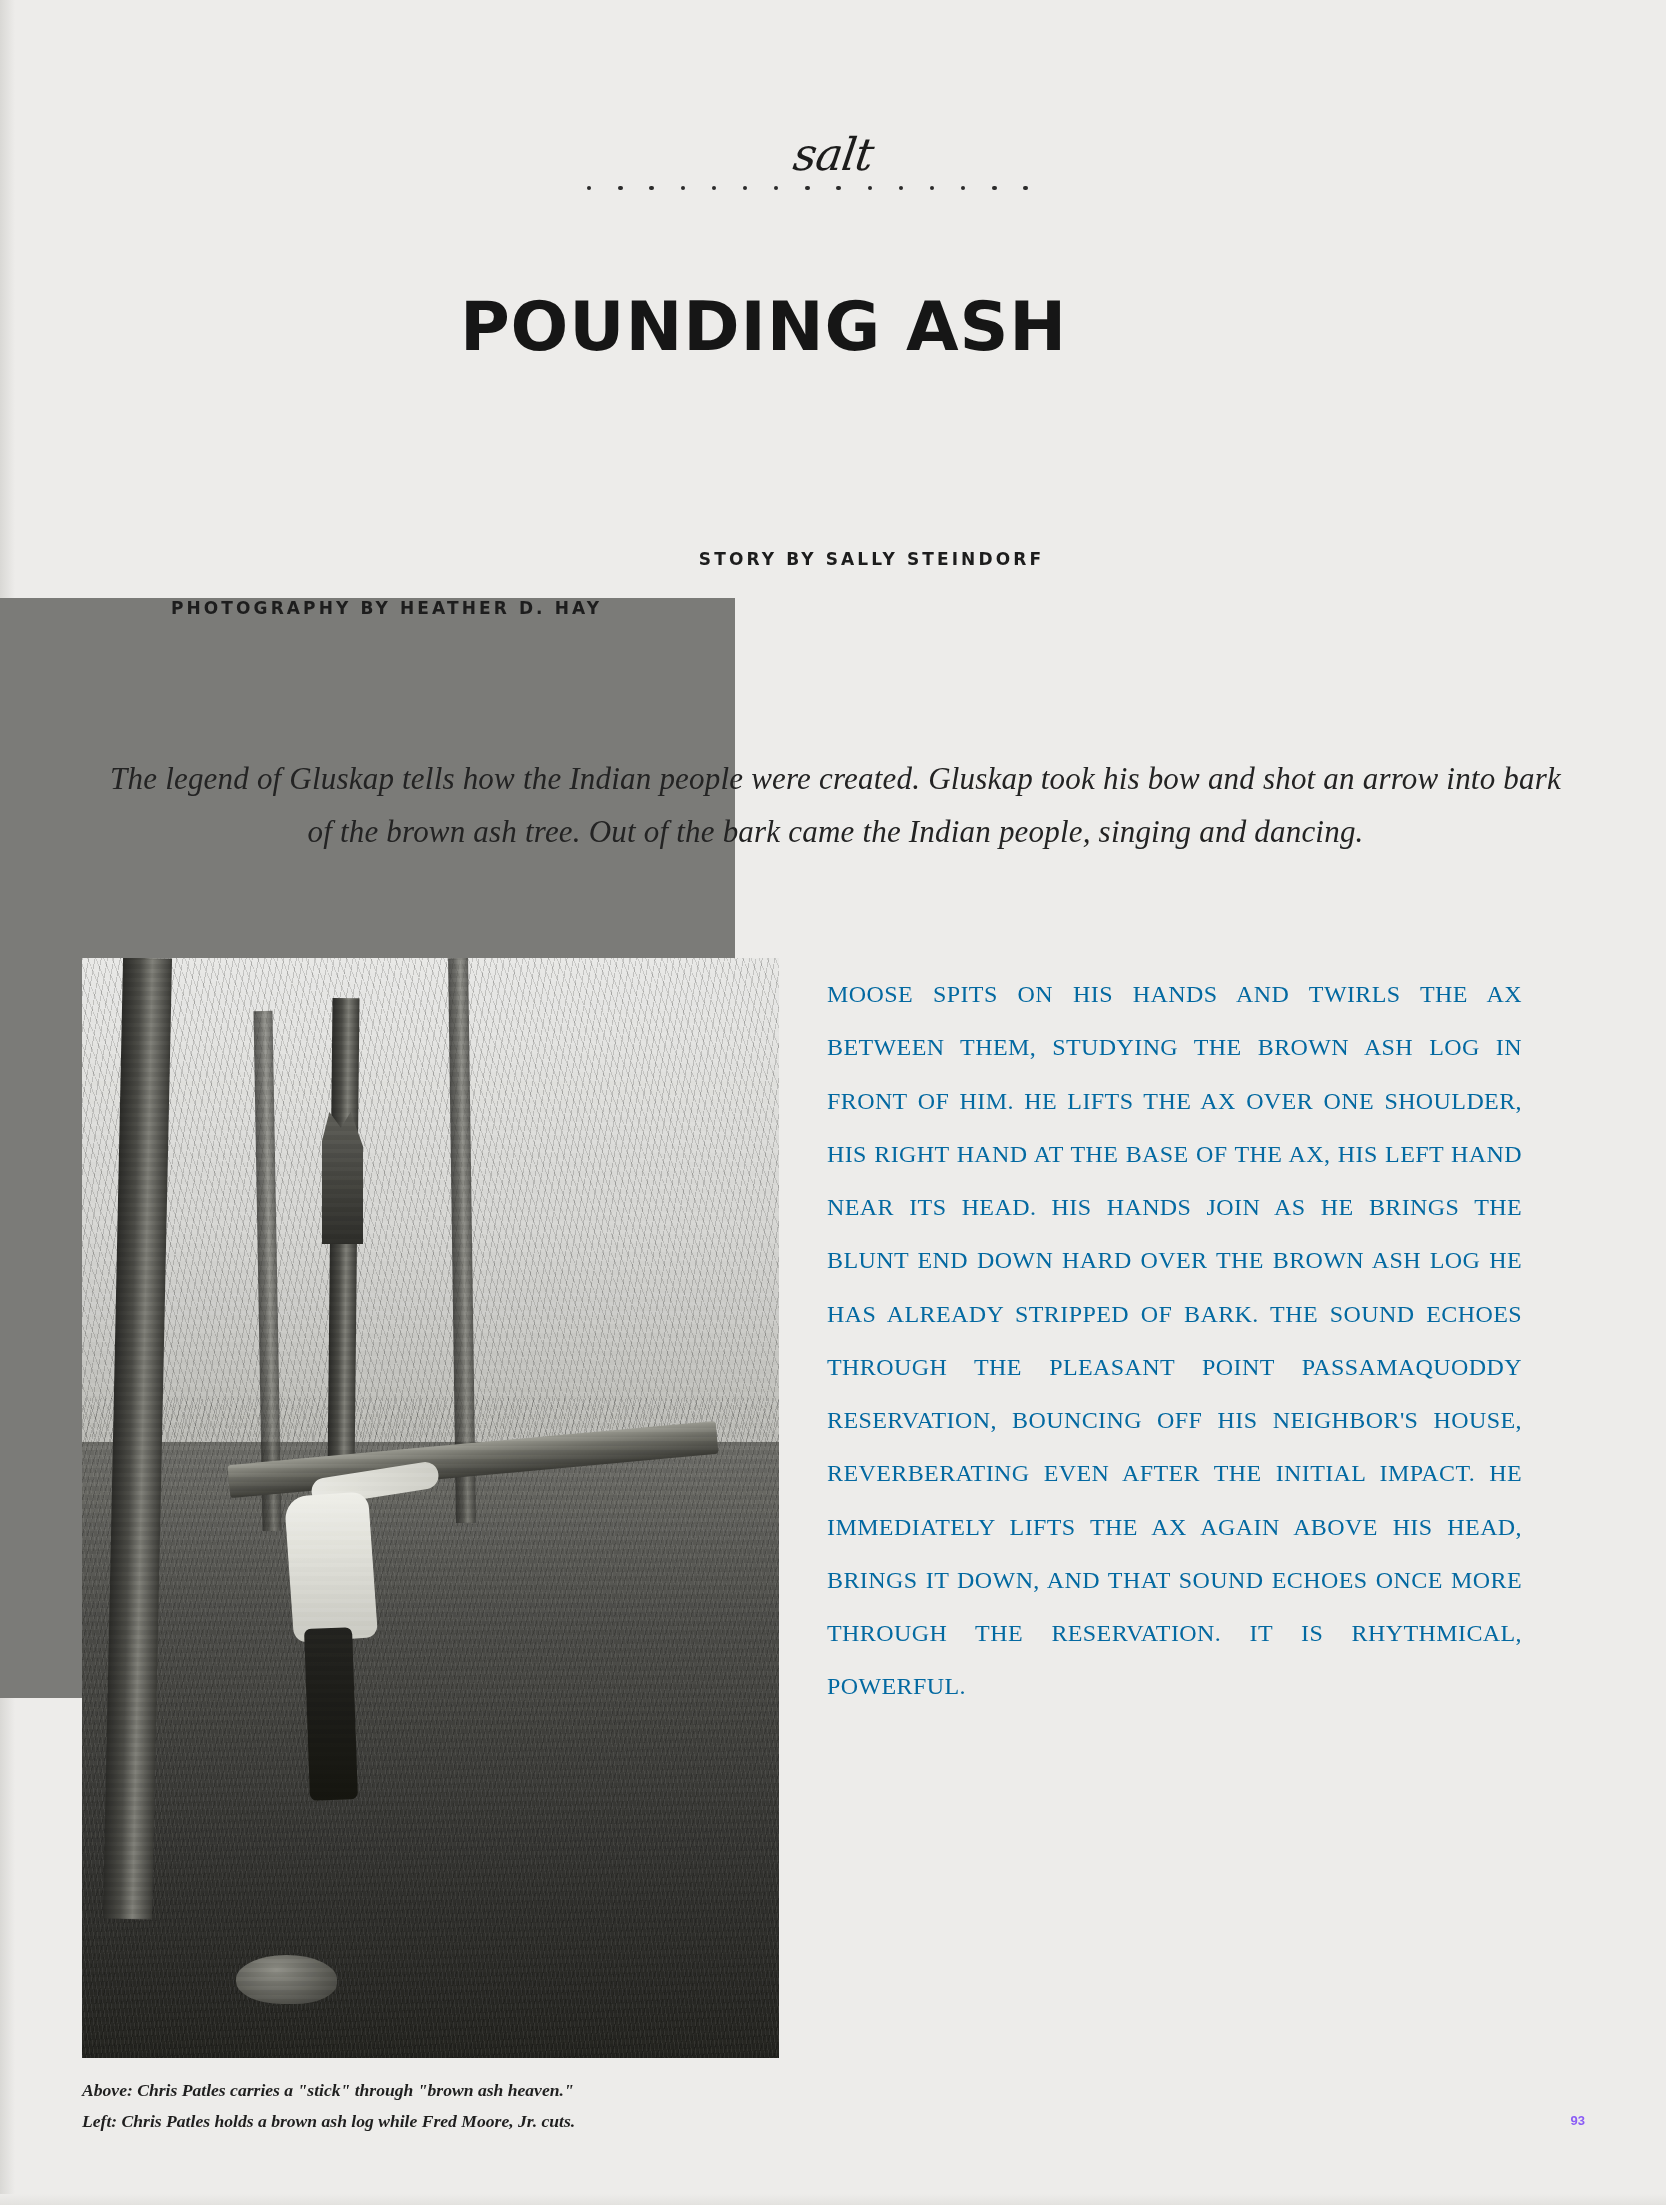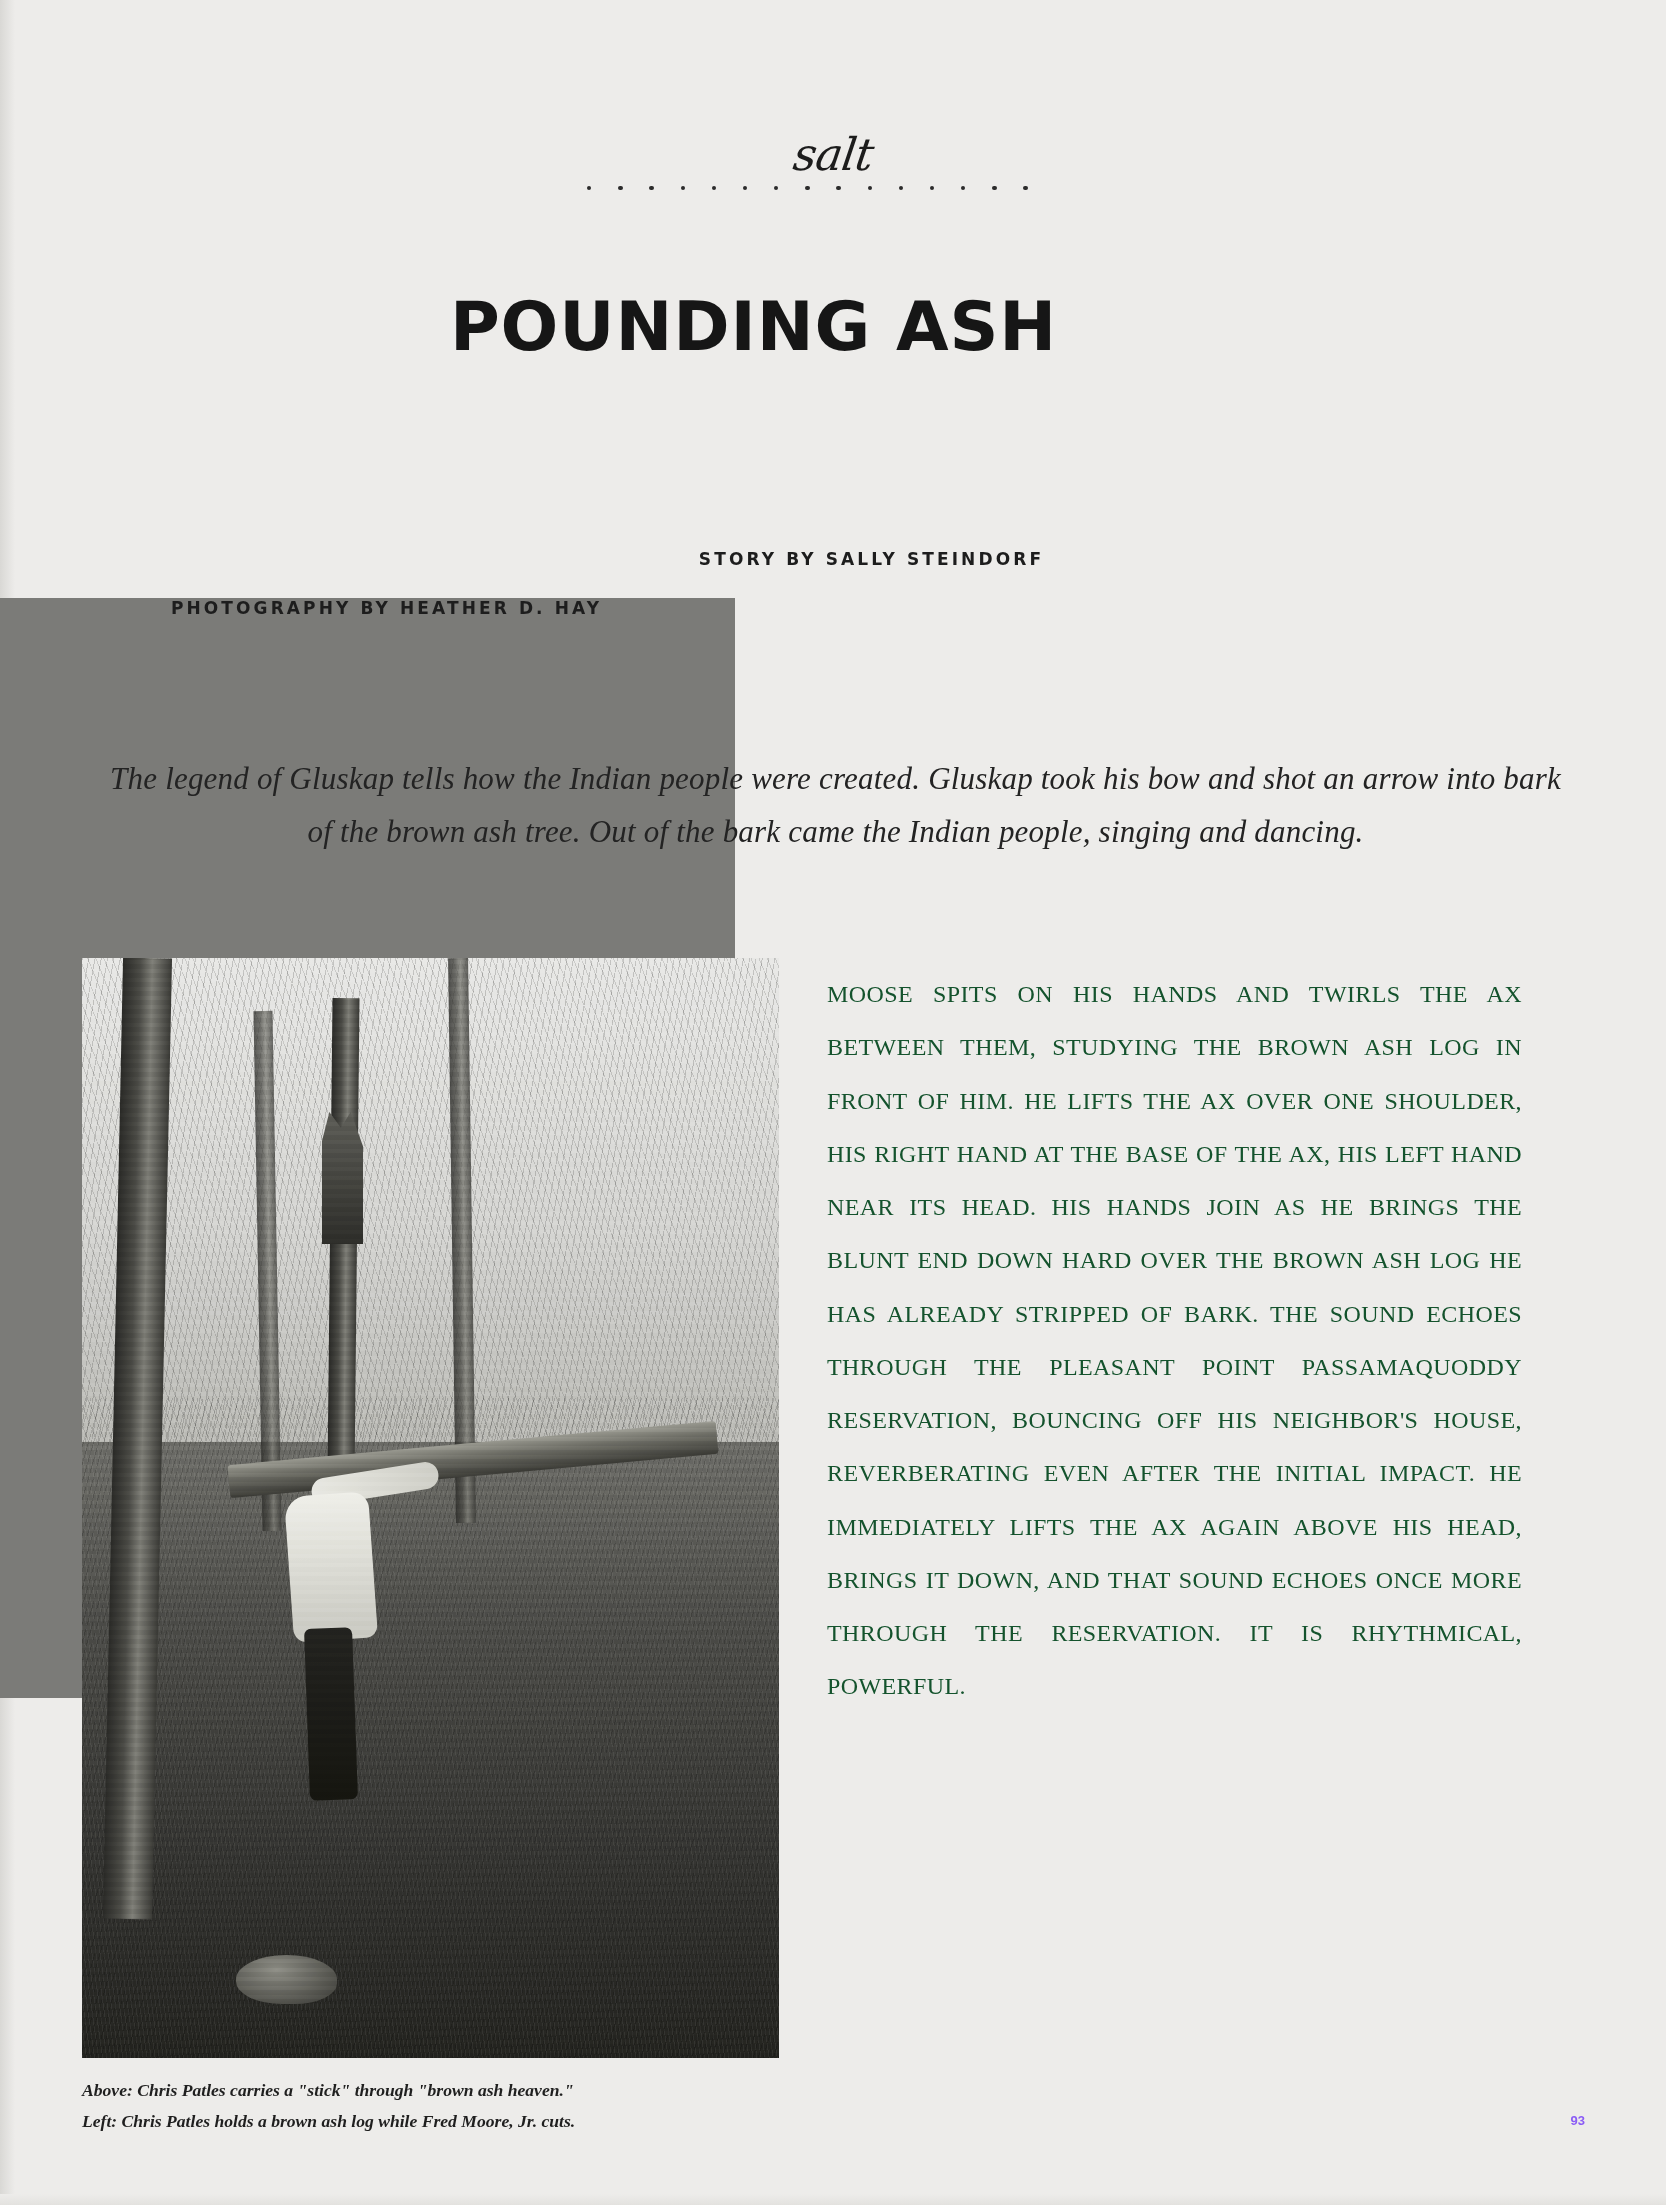--- a/index.html
+++ b/index.html
@@ -80,21 +80,21 @@
     display: block;
     width: 4.4px;
     height: 4.4px;
     border-radius: 50%;
     background: #2b2b2b;
   }
 
   
   .title {
     position: absolute;
-    left: 4px;
+    left: 14px;
     top: 287px;
     width: 1499px;
     text-align: center;
     font-family: "DejaVu Sans", sans-serif;
     font-weight: bold;
     font-size: 68px;
     letter-spacing: 0.9px;
     color: #161616;
   }
 
@@ -242,21 +242,21 @@
   
   .body-col {
     position: absolute;
     left: 827px;
     top: 968px;
     width: 695px;
     font-family: "Liberation Serif", serif;
     font-size: 24px;
     line-height: 2.22;
     letter-spacing: 0.4px;
-    color: #14532d;
+    color: #0369a1;
     text-align: justify;
     text-transform: uppercase;
     font-variant: small-caps;
   }
 
   
   .folio {
     position: absolute;
     right: 82px;
     top: 2113px;

